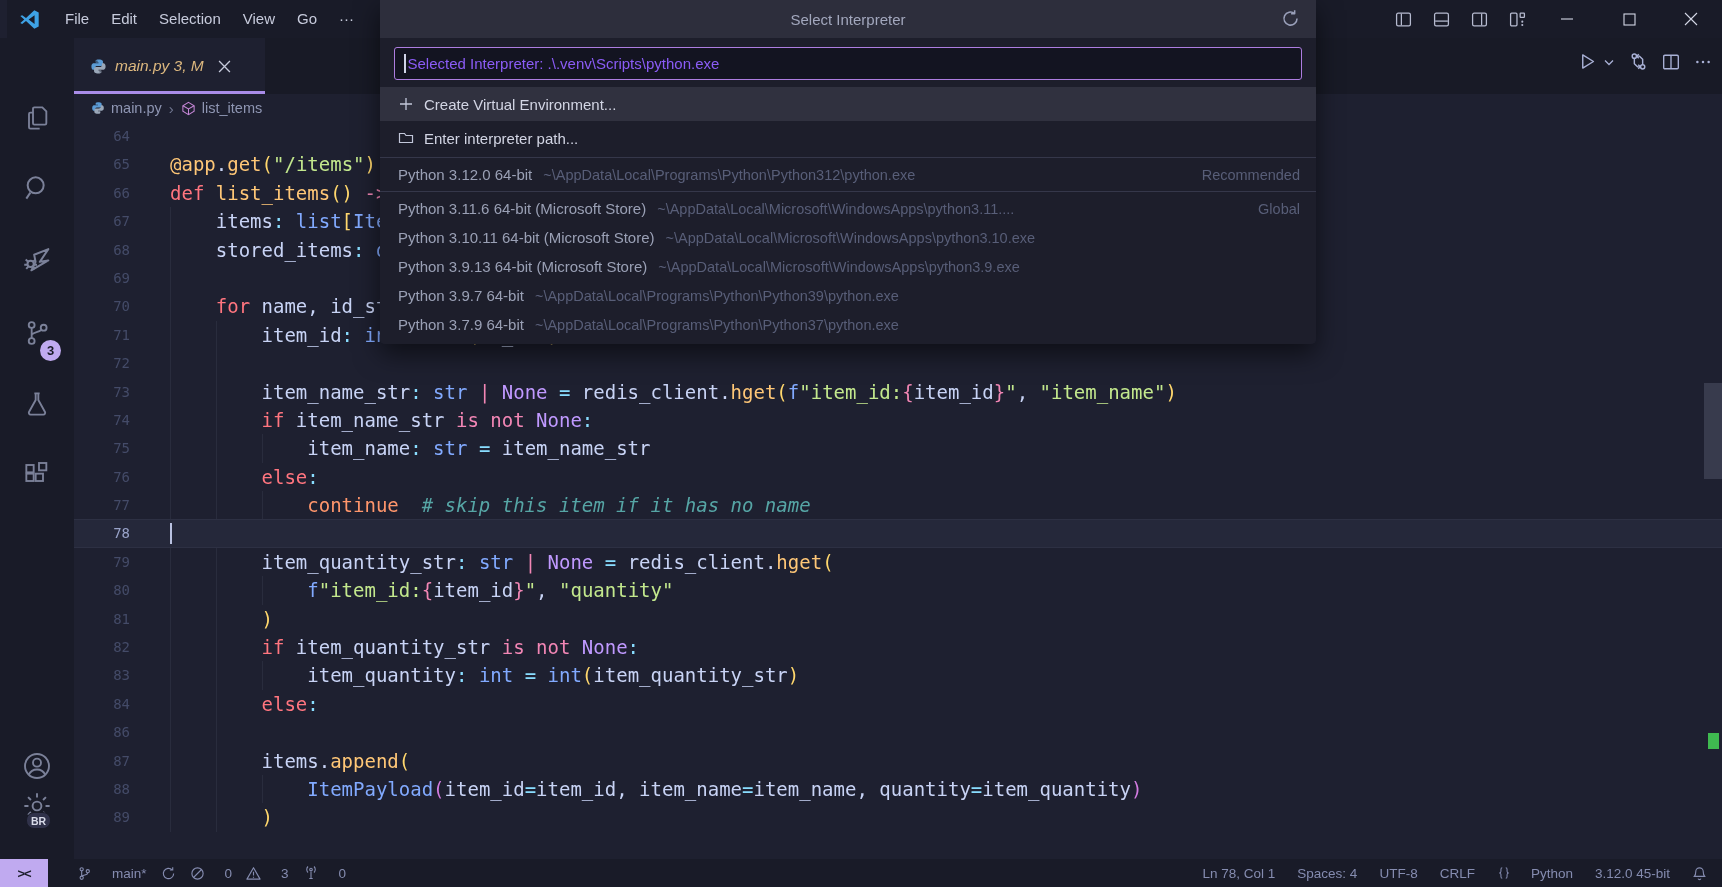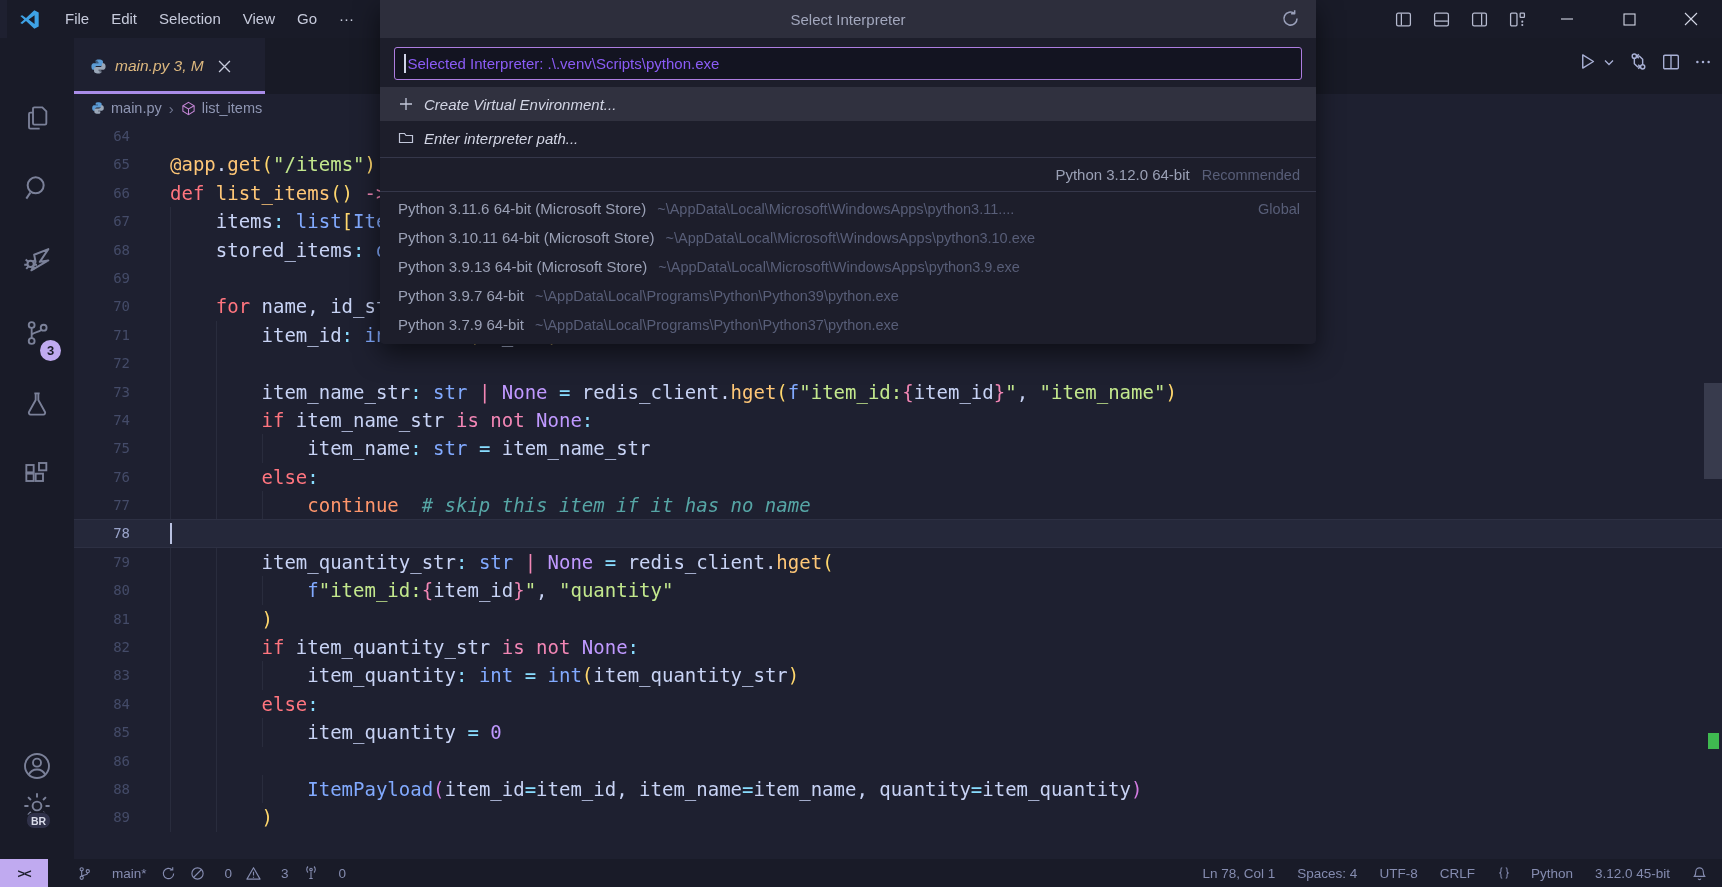--- a/index.html
+++ b/index.html
@@ -67,21 +67,21 @@
   .quickpick { position:absolute; left:380px; top:0; width:936px; z-index:10; box-shadow:0 10px 26px rgba(0,0,0,0.55); border-radius:0 0 5px 5px; overflow:hidden; }
   .qp-header { height:38px; background:#2d2e3c; display:flex; align-items:center; justify-content:center; position:relative; }
   .qp-title { color:#a2a7bd; font-size:15px; }
   .qp-refresh { position:absolute; right:16px; top:9px; color:#9aa0ba; }
   .qp-body { background:#1d1e2b; padding:9px 14px 0 14px; }
   .qp-input { height:33px; background:#131421; border:1px solid #ad7de0; border-radius:3px; display:flex; align-items:center; padding:0 9px; }
   .qp-caret { width:1.5px; height:19px; background:#d0d4e8; margin-right:2px; }
   .qp-placeholder { color:#8b5cf6; font-size:15px; white-space:pre; overflow:hidden; }
   .qp-list { background:#1d1e2b; padding:7px 0 5px 0; }
   .qp-row { display:flex; align-items:center; padding:0 16px 0 18px; color:#9aa0b5; font-size:15px; }
-  .qp-row.cmd { height:34px; color:#d2d5e4;font-style:italic; }
+  .qp-row.cmd { height:34px; color:#d2d5e4; }
   .qp-row.focused { background:#30313f; }
   .qp-row .row-ic { margin-right:10px; display:flex; color:#c2c7da; }
   .qp-row .plabel { white-space:pre; }
   .qp-row .ppath { margin-left:11px; color:#585e78; font-size:14.5px; white-space:pre; overflow:hidden; text-overflow:ellipsis; flex:1 1 auto; min-width:0; }
   .qp-row .pbadge { margin-left:12px; color:#585e78; font-size:14.5px; white-space:pre; }
   .qp-sep { height:1px; background:#35374a; margin:2px 0; }
   .qp-row.py { height:29px;justify-content:flex-end; }
 
   
   .statusbar { position:absolute; left:0; right:0; bottom:0; height:28px; background:#191b28; display:flex; align-items:center; color:#858cb0; font-size:13.5px; z-index:6; }
@@ -296,22 +296,22 @@
     <div class="cl"><span class="guide" style="left: 96px;"></span><span class="guide" style="left: 141.76px;"></span><span class="guide" style="left: 187.52px;"></span><span class="num">75</span><span class="txt"><span class="sg-pn">            item_name</span><span class="sg-cy">: </span><span class="sg-ty">str</span><span class="sg-cy"> = </span><span class="sg-pn">item_name_str</span></span></div>
     <div class="cl"><span class="guide" style="left: 96px;"></span><span class="guide" style="left: 141.76px;"></span><span class="num">76</span><span class="txt"><span class="sg-k">        else</span><span class="sg-cy">:</span></span></div>
     <div class="cl"><span class="guide" style="left: 96px;"></span><span class="guide" style="left: 141.76px;"></span><span class="guide" style="left: 187.52px;"></span><span class="num">77</span><span class="txt"><span class="sg-kc">            continue</span><span class="sg-cm">  # skip this item if it has no name</span></span></div>
     <div class="cl current"><span class="num">78</span><span class="txt"></span><span class="caret"></span></div>
     <div class="cl"><span class="guide" style="left: 96px;"></span><span class="guide" style="left: 141.76px;"></span><span class="num">79</span><span class="txt"><span class="sg-pn">        item_quantity_str</span><span class="sg-cy">: </span><span class="sg-ty">str</span><span class="sg-pk"> | </span><span class="sg-pu">None</span><span class="sg-cy"> = </span><span class="sg-pn">redis_client</span><span class="sg-pn">.</span><span class="sg-fn">hget</span><span class="sg-b1">(</span></span></div>
     <div class="cl"><span class="guide" style="left: 96px;"></span><span class="guide" style="left: 141.76px;"></span><span class="guide" style="left: 187.52px;"></span><span class="num">80</span><span class="txt"><span class="sg-ty">            f</span><span class="sg-st">"item_id:</span><span class="sg-pk">{</span><span class="sg-pn">item_id</span><span class="sg-pk">}</span><span class="sg-st">"</span><span class="sg-pn">, </span><span class="sg-st">"quantity"</span></span></div>
     <div class="cl"><span class="guide" style="left: 96px;"></span><span class="guide" style="left: 141.76px;"></span><span class="num">81</span><span class="txt"><span class="sg-b1">        )</span></span></div>
     <div class="cl"><span class="guide" style="left: 96px;"></span><span class="guide" style="left: 141.76px;"></span><span class="num">82</span><span class="txt"><span class="sg-k">        if </span><span class="sg-pn">item_quantity_str</span><span class="sg-pk"> is not </span><span class="sg-pu">None</span><span class="sg-cy">:</span></span></div>
     <div class="cl"><span class="guide" style="left: 96px;"></span><span class="guide" style="left: 141.76px;"></span><span class="guide" style="left: 187.52px;"></span><span class="num">83</span><span class="txt"><span class="sg-pn">            item_quantity</span><span class="sg-cy">: </span><span class="sg-ty">int</span><span class="sg-cy"> = </span><span class="sg-ty">int</span><span class="sg-b1">(</span><span class="sg-pn">item_quantity_str</span><span class="sg-b1">)</span></span></div>
     <div class="cl"><span class="guide" style="left: 96px;"></span><span class="guide" style="left: 141.76px;"></span><span class="num">84</span><span class="txt"><span class="sg-k">        else</span><span class="sg-cy">:</span></span></div>
-    <div class="cl"><span class="guide" style="left: 96px;"></span><span class="guide" style="left: 141.76px;"></span><span class="guide" style="left: 187.52px;"></span><span class="num">85</span><span class="txt"><span class="sg-pn">            item_quantity</span><span class="sg-cy"> = </span><span class="sg-pu">0</span></span></div>
     <div class="cl"><span class="guide" style="left: 96px;"></span><span class="guide" style="left: 141.76px;"></span><span class="num">86</span><span class="txt"></span></div>
+    <div class="cl"><span class="guide" style="left: 96px;"></span><span class="guide" style="left: 141.76px;"></span><span class="num">87</span><span class="txt"><span class="sg-pn">        items</span><span class="sg-pn">.</span><span class="sg-fn">append</span><span class="sg-b1">(</span></span></div>
     <div class="cl"><span class="guide" style="left: 96px;"></span><span class="guide" style="left: 141.76px;"></span><span class="guide" style="left: 187.52px;"></span><span class="num">88</span><span class="txt"><span class="sg-ty">            ItemPayload</span><span class="sg-b2">(</span><span class="sg-pn">item_id</span><span class="sg-cy">=</span><span class="sg-pn">item_id</span><span class="sg-pn">, </span><span class="sg-pn">item_name</span><span class="sg-cy">=</span><span class="sg-pn">item_name</span><span class="sg-pn">, </span><span class="sg-pn">quantity</span><span class="sg-cy">=</span><span class="sg-pn">item_quantity</span><span class="sg-b2">)</span></span></div>
     <div class="cl"><span class="guide" style="left: 96px;"></span><span class="guide" style="left: 141.76px;"></span><span class="num">89</span><span class="txt"><span class="sg-b1">        )</span></span></div>
   </div>
 <div class="scroll-thumb"></div>
 <div class="overview-mark"></div>
 
 <div class="quickpick">
   <div class="qp-header">
     <span class="qp-title">Select Interpreter</span>
     <span class="qp-refresh">
@@ -340,20 +340,21 @@
         <span class="row-ic">
           <svg width="16" height="16" viewBox="0 0 16 16" fill="none" stroke="currentColor" stroke-width="1.2">
             <path d="M1.5 3.5h5l1.5 2h6.5v7h-13v-9z"></path>
           </svg>
         </span>
         <span class="plabel">Enter interpreter path...</span>
       </div>
       <div class="qp-sep"></div>
       <div class="qp-row py">
         <span class="plabel">Python 3.12.0 64-bit</span>
+        <span class="ppath">~\AppData\Local\Programs\Python\Python312\python.exe</span>
         <span class="pbadge">Recommended</span>
       </div>
       <div class="qp-sep"></div>
       <div class="qp-row py">
         <span class="plabel">Python 3.11.6 64-bit (Microsoft Store)</span>
         <span class="ppath">~\AppData\Local\Microsoft\WindowsApps\python3.11....</span>
         <span class="pbadge">Global</span>
       </div>
       <div class="qp-row py">
         <span class="plabel">Python 3.10.11 64-bit (Microsoft Store)</span>

